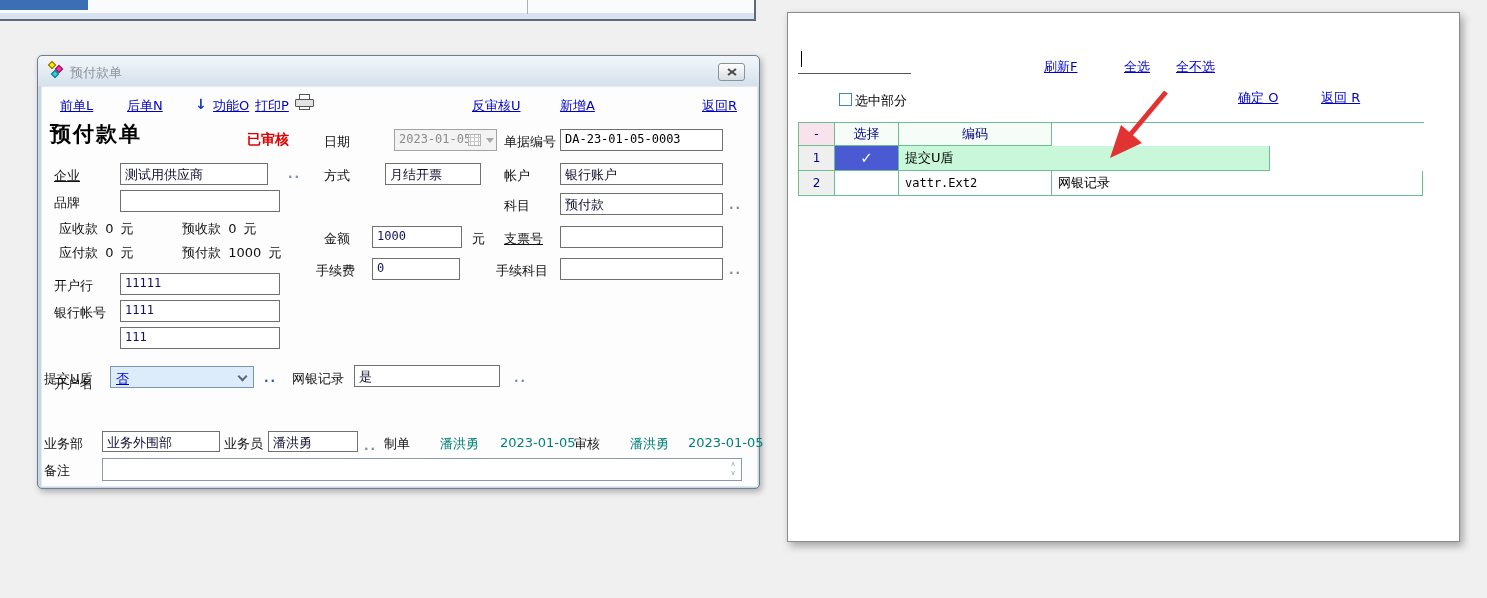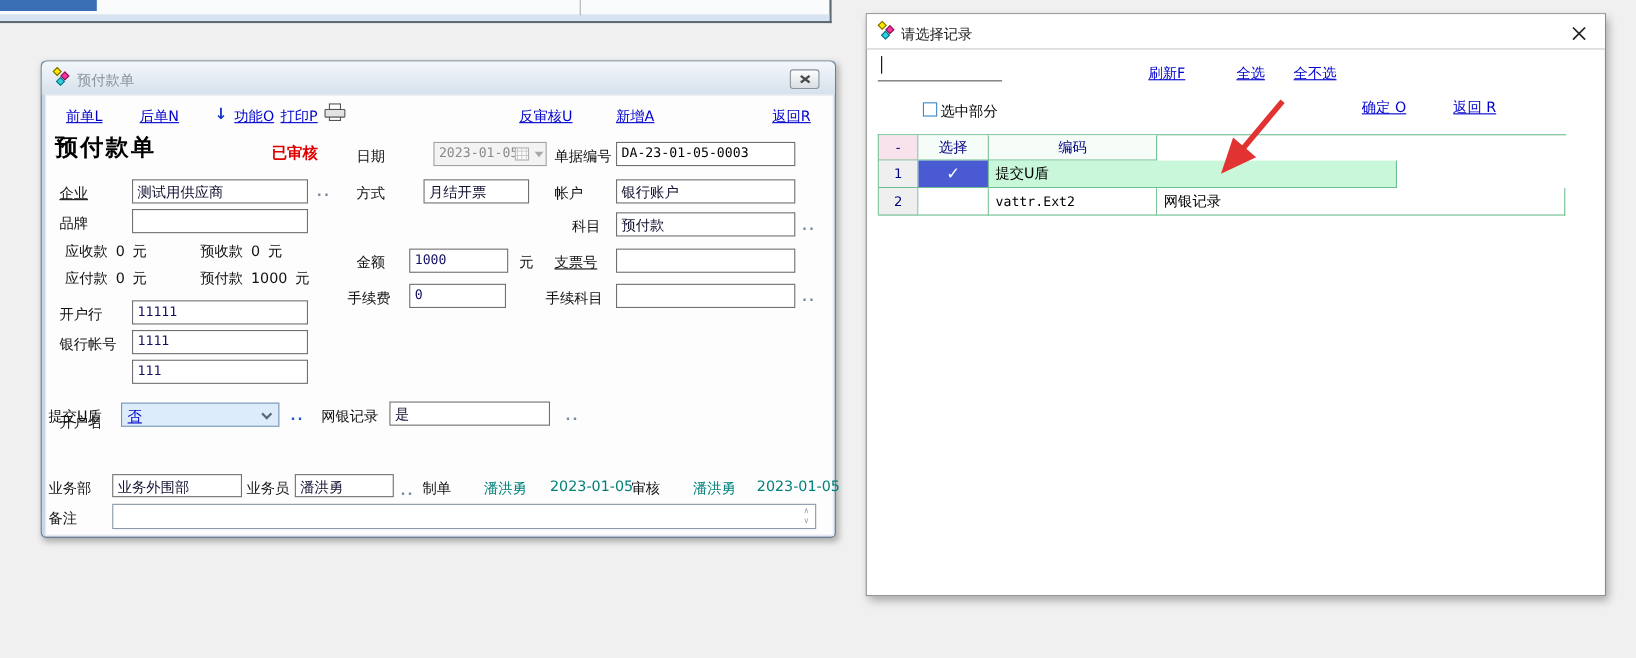--- a/index.html
+++ b/index.html
@@ -146,30 +146,30 @@
       <span class="status-red" style="left:205px; top:44px;">已审核</span>
 
       <span class="lbl" style="left:282px; top:46px;">日期</span>
       <span class="date-box mono" style="left:352px; top:42px; width:103px;">2023-01-05</span>
       <span class="cal-ico" style="left:426px; top:47px;"></span>
       <span class="tri-down" style="left:444px; top:51px;"></span>
       <span class="lbl" style="left:462px; top:46px;">单据编号</span>
       <span class="box mono" style="left:518px; top:42px; width:163px; color:#000;">DA-23-01-05-0003</span>
 
       <span class="lbl" style="left:12px; top:80px; text-decoration:underline; cursor:pointer;">企业</span>
-      <span class="box" style="left:78px; top:76px; width:160px;">测试用供应商</span>
+      <span class="box" style="left:78px; top:76px; width:148px;">测试用供应商</span>
       <span class="dots" style="left:246px; top:80px; color:#7b8ca0;">..</span>
       <span class="lbl" style="left:282px; top:80px;">方式</span>
       <span class="box" style="left:343px; top:76px; width:96px;">月结开票</span>
       <span class="lbl" style="left:462px; top:80px;">帐户</span>
       <span class="box" style="left:518px; top:76px; width:163px;">银行账户</span>
 
       <span class="lbl" style="left:12px; top:107px;">品牌</span>
       <span class="box" style="left:78px; top:103px; width:160px;"></span>
-      <span class="lbl" style="left:462px; top:110px;margin-left:16px;">科目</span>
+      <span class="lbl" style="left:462px; top:110px;">科目</span>
       <span class="box" style="left:518px; top:106px; width:163px;">预付款</span>
       <span class="dots" style="left:687px; top:111px; color:#7b8ca0;">..</span>
 
       <span class="lbl" style="left:17px; top:133px;">
         <span>应收款</span>
         <span style="margin:0 3px;">0</span>
         <span>元</span>
       </span>
       <span class="lbl" style="left:140px; top:133px;">
         <span>预收款</span>
@@ -231,34 +231,20 @@
       <span class="lbl" style="left:2px; top:375px;">备注</span>
       <span class="remark-box" style="left:60px; top:371px; width:640px;">
         <span></span>
         <span class="spin" style="top:3px;">∧</span>
         <span class="spin" style="top:12px;">∨</span>
       </span>
     </div>
   </div>
 
   <div class="dlg">
-    <div class="dlg-titlebar">
-      <span class="win-ico" style="left:10px; top:7px;">
-        <span class="di" style="left:1px; top:0; background:#ffe800; border:1px solid #7e6a00;"></span>
-        <span class="di" style="left:8px; top:4px; background:#ff30a0; border:1px solid #7e1850;"></span>
-        <span class="di" style="left:4px; top:9px; background:#30d0e0; border:1px solid #0e6f80;"></span>
-      </span>
-      <span class="dlg-title">请选择记录</span>
-      <span class="dlg-close">
-        <svg width="13" height="13" viewBox="0 0 13 13">
-          <line x1="1" y1="1" x2="12" y2="12" stroke="#222" stroke-width="1.6"></line>
-          <line x1="12" y1="1" x2="1" y2="12" stroke="#222" stroke-width="1.6"></line>
-        </svg>
-      </span>
-    </div>
 
     <span class="caret" style="left:13px; top:38px;"></span>
     <span class="abs" style="left:15px; top:40px; font-size:13px;"></span>
     <span class="search-line" style="left:10px; top:60px; width:113px;"></span>
 
     <span class="tlink" style="left:256px; top:45px;">刷新F</span>
     <span class="tlink" style="left:336px; top:45px;">全选</span>
     <span class="tlink" style="left:388px; top:45px;">全不选</span>
 
     <span class="cb" style="left:51px; top:80px;"></span>

